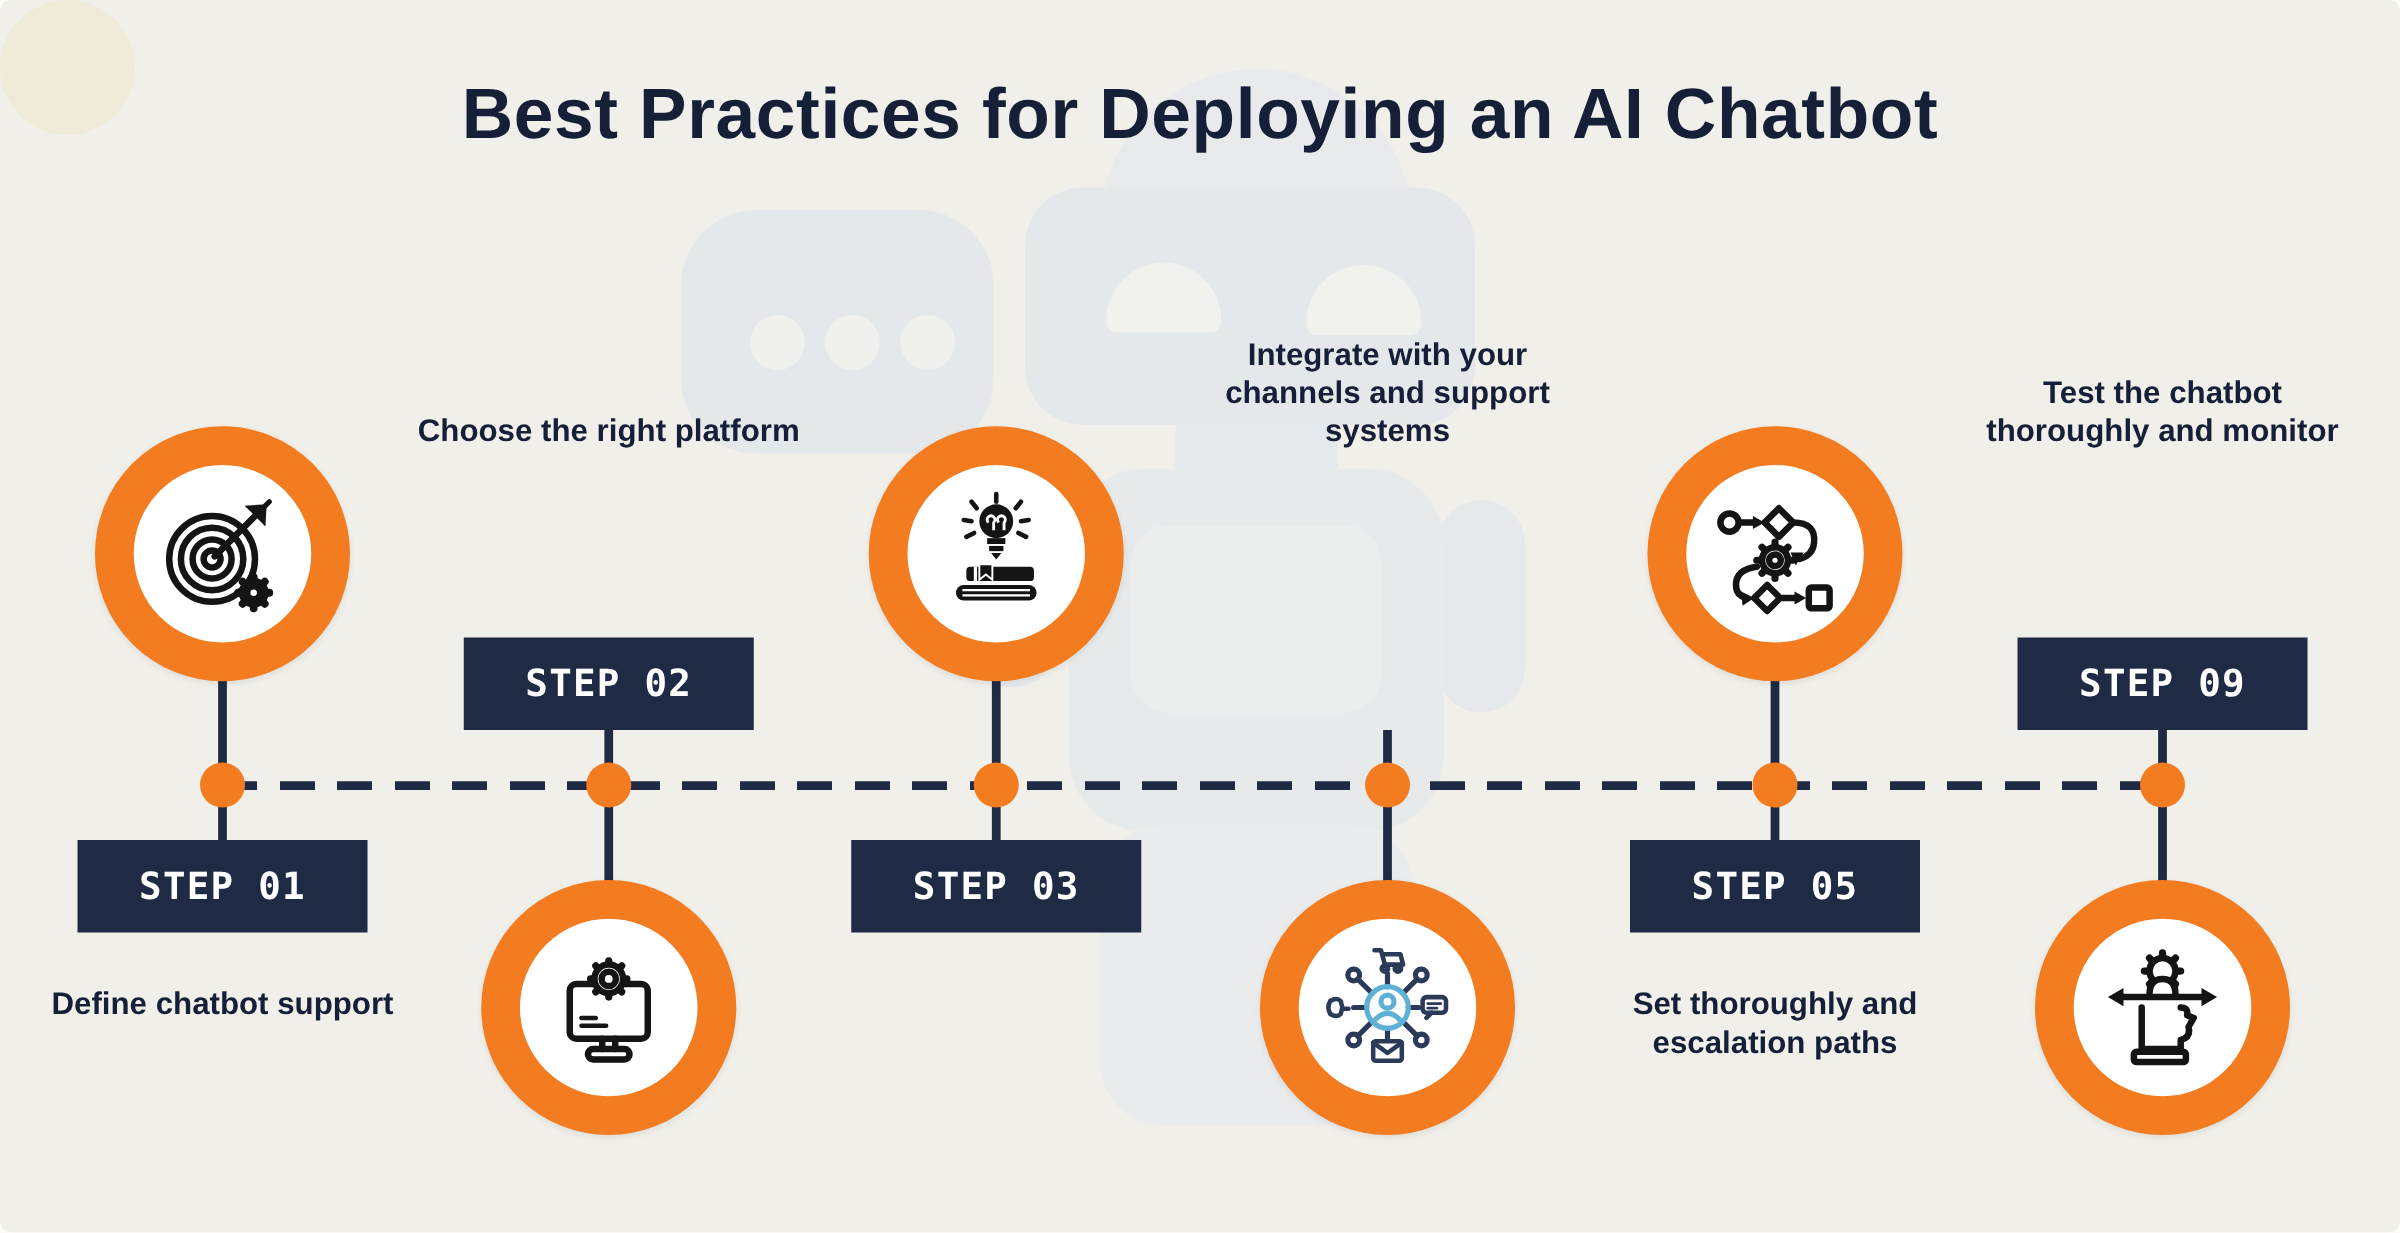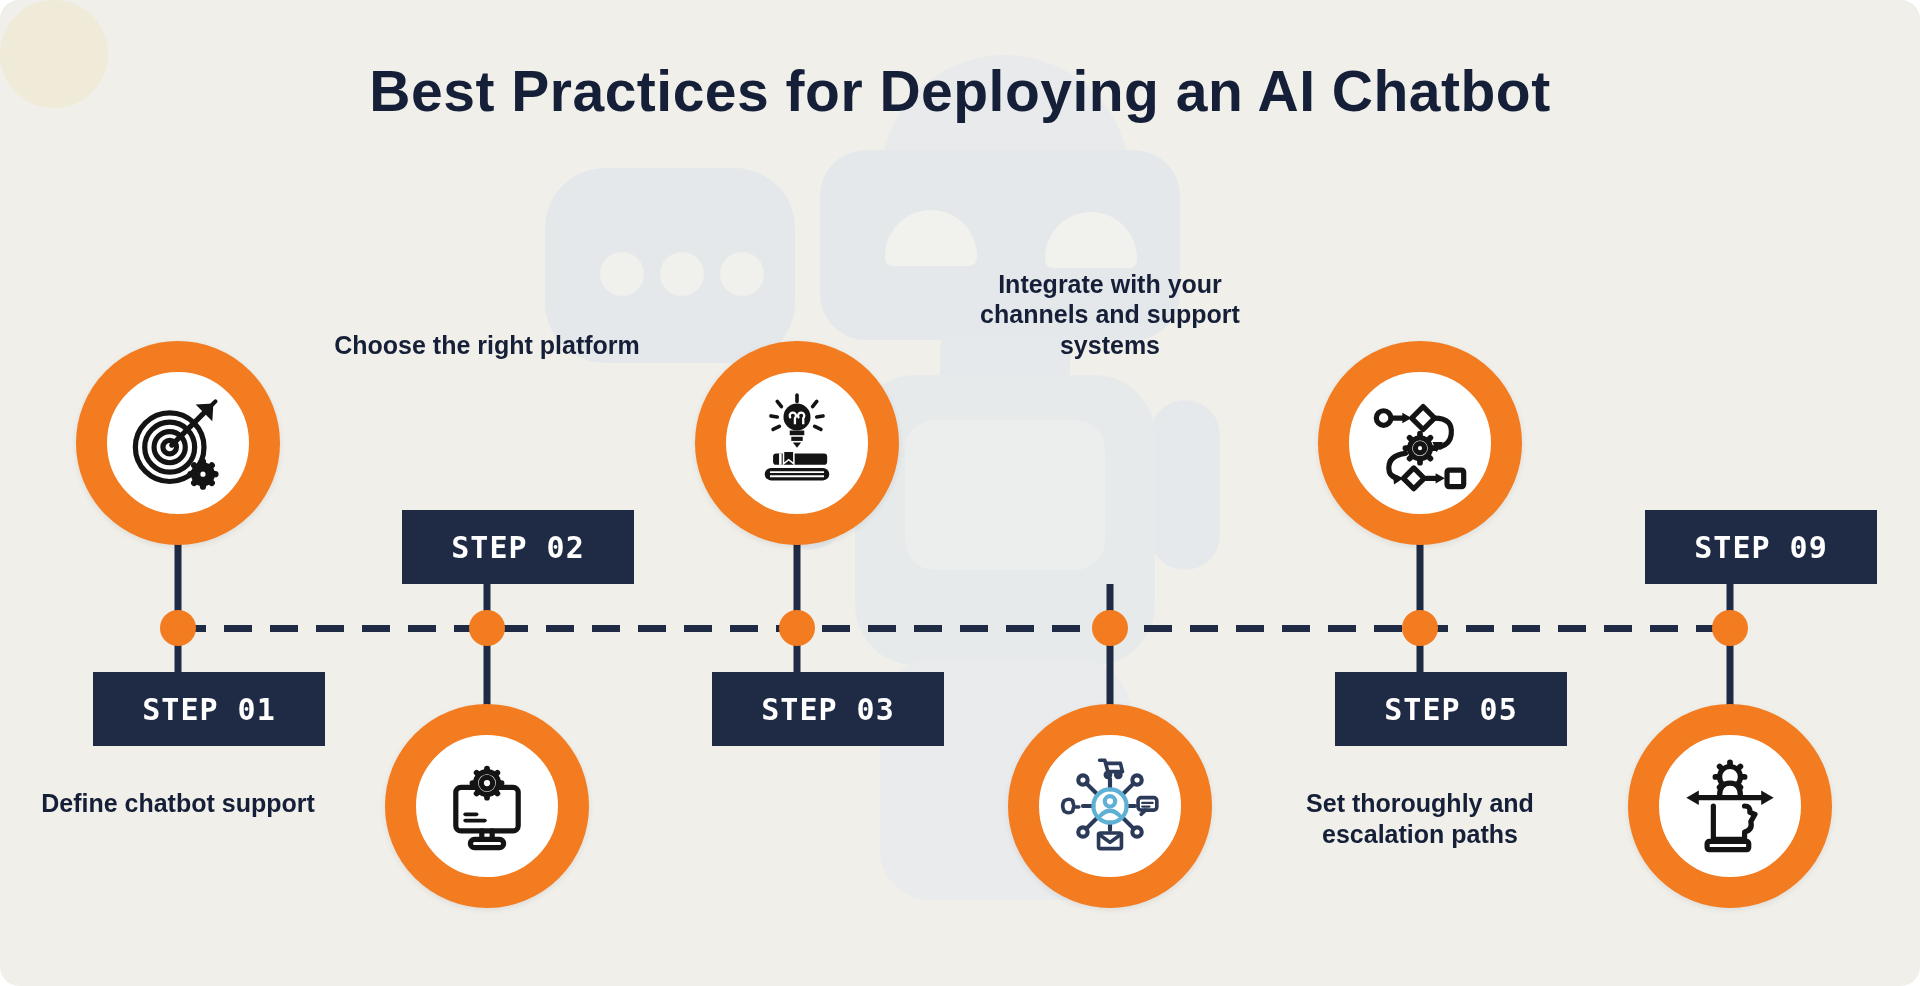--- a/index.html
+++ b/index.html
@@ -6,21 +6,21 @@
     --accent:#F37B20;
     --navy:#1F2A44;
     --bg:#F0EFEA;
     --ink:#161F38;
   }
   *{margin:0;padding:0;box-sizing:border-box;}
   html,body{background:#fff;}
   body{font-family:"Liberation Sans", sans-serif;}
   .canvas{
     position:relative;width:1920px;height:986px;background:var(--bg);
-    overflow:hidden;border-radius:19px;
+    overflow:hidden;border-radius:9px;
   }
 
   
   .watermark{position:absolute;inset:0;opacity:.45;pointer-events:none;}
   .wm{position:absolute;border-radius:50px;}
   .wm-antenna{left:880px;top:55px;width:250px;height:130px;border-radius:125px 125px 0 0;background:#dfe5ef;}
   .wm-head{left:820px;top:150px;width:360px;height:190px;border-radius:46px;background:#d9e1ed;}
   .wm-eye{position:absolute;width:92px;height:56px;border-radius:46px 46px 8px 8px;background:#f3f4f2;}
   .wm-eye.l{left:885px;top:210px;}
   .wm-eye.r{left:1045px;top:212px;}
@@ -64,21 +64,21 @@
   .step.bottom .connector{top:584px;height:126px;}
   .dot{
     position:absolute;left:50%;top:628px;transform:translate(-50%,-50%);
     width:36px;height:36px;border-radius:50%;background:var(--accent);
   }
   .step-box{
     position:absolute;left:50%;transform:translateX(-50%);
     width:232px;height:74px;background:var(--navy);
     display:flex;align-items:center;justify-content:center;
     color:#fff;font-family:"DejaVu Sans Mono", monospace;font-weight:bold;
-    font-size:30px;letter-spacing:1px;margin-left:31px;
+    font-size:30px;letter-spacing:1px;
   }
   .step.top .step-box{top:672px;}
   .step.bottom .step-box{top:510px;}
   .desc{
     position:absolute;left:50%;transform:translateX(-50%);
     width:320px;display:flex;justify-content:center;text-align:center;
     font-size:25px;font-weight:bold;color:var(--ink);line-height:1.22;
   }
   .step.top .desc{top:788px;align-items:flex-start;height:150px;}
   .step.bottom .desc{top:195px;height:165px;align-items:flex-end;}
@@ -273,20 +273,21 @@
       </div>
     </div>
     <div class="dot"></div>
     <div class="step-box">
       <span>STEP 05</span>
     </div>
     <div class="desc">Set thoroughly and escalation paths</div>
   </div>
 
   <div class="step bottom" style="left:1575px">
+    <div class="desc">Test the chatbot thoroughly and monitor</div>
     <div class="step-box">
       <span>STEP 09</span>
     </div>
     <div class="connector"></div>
     <div class="dot"></div>
     <div class="circle">
       <div class="icon-wrap">
         <svg viewBox="0 0 100 100" fill="none" stroke="#141414" stroke-width="5" stroke-linecap="round" stroke-linejoin="round">
           <g stroke-width="5.5">
             <line x1="50" y1="8" x2="50" y2="36"></line>

